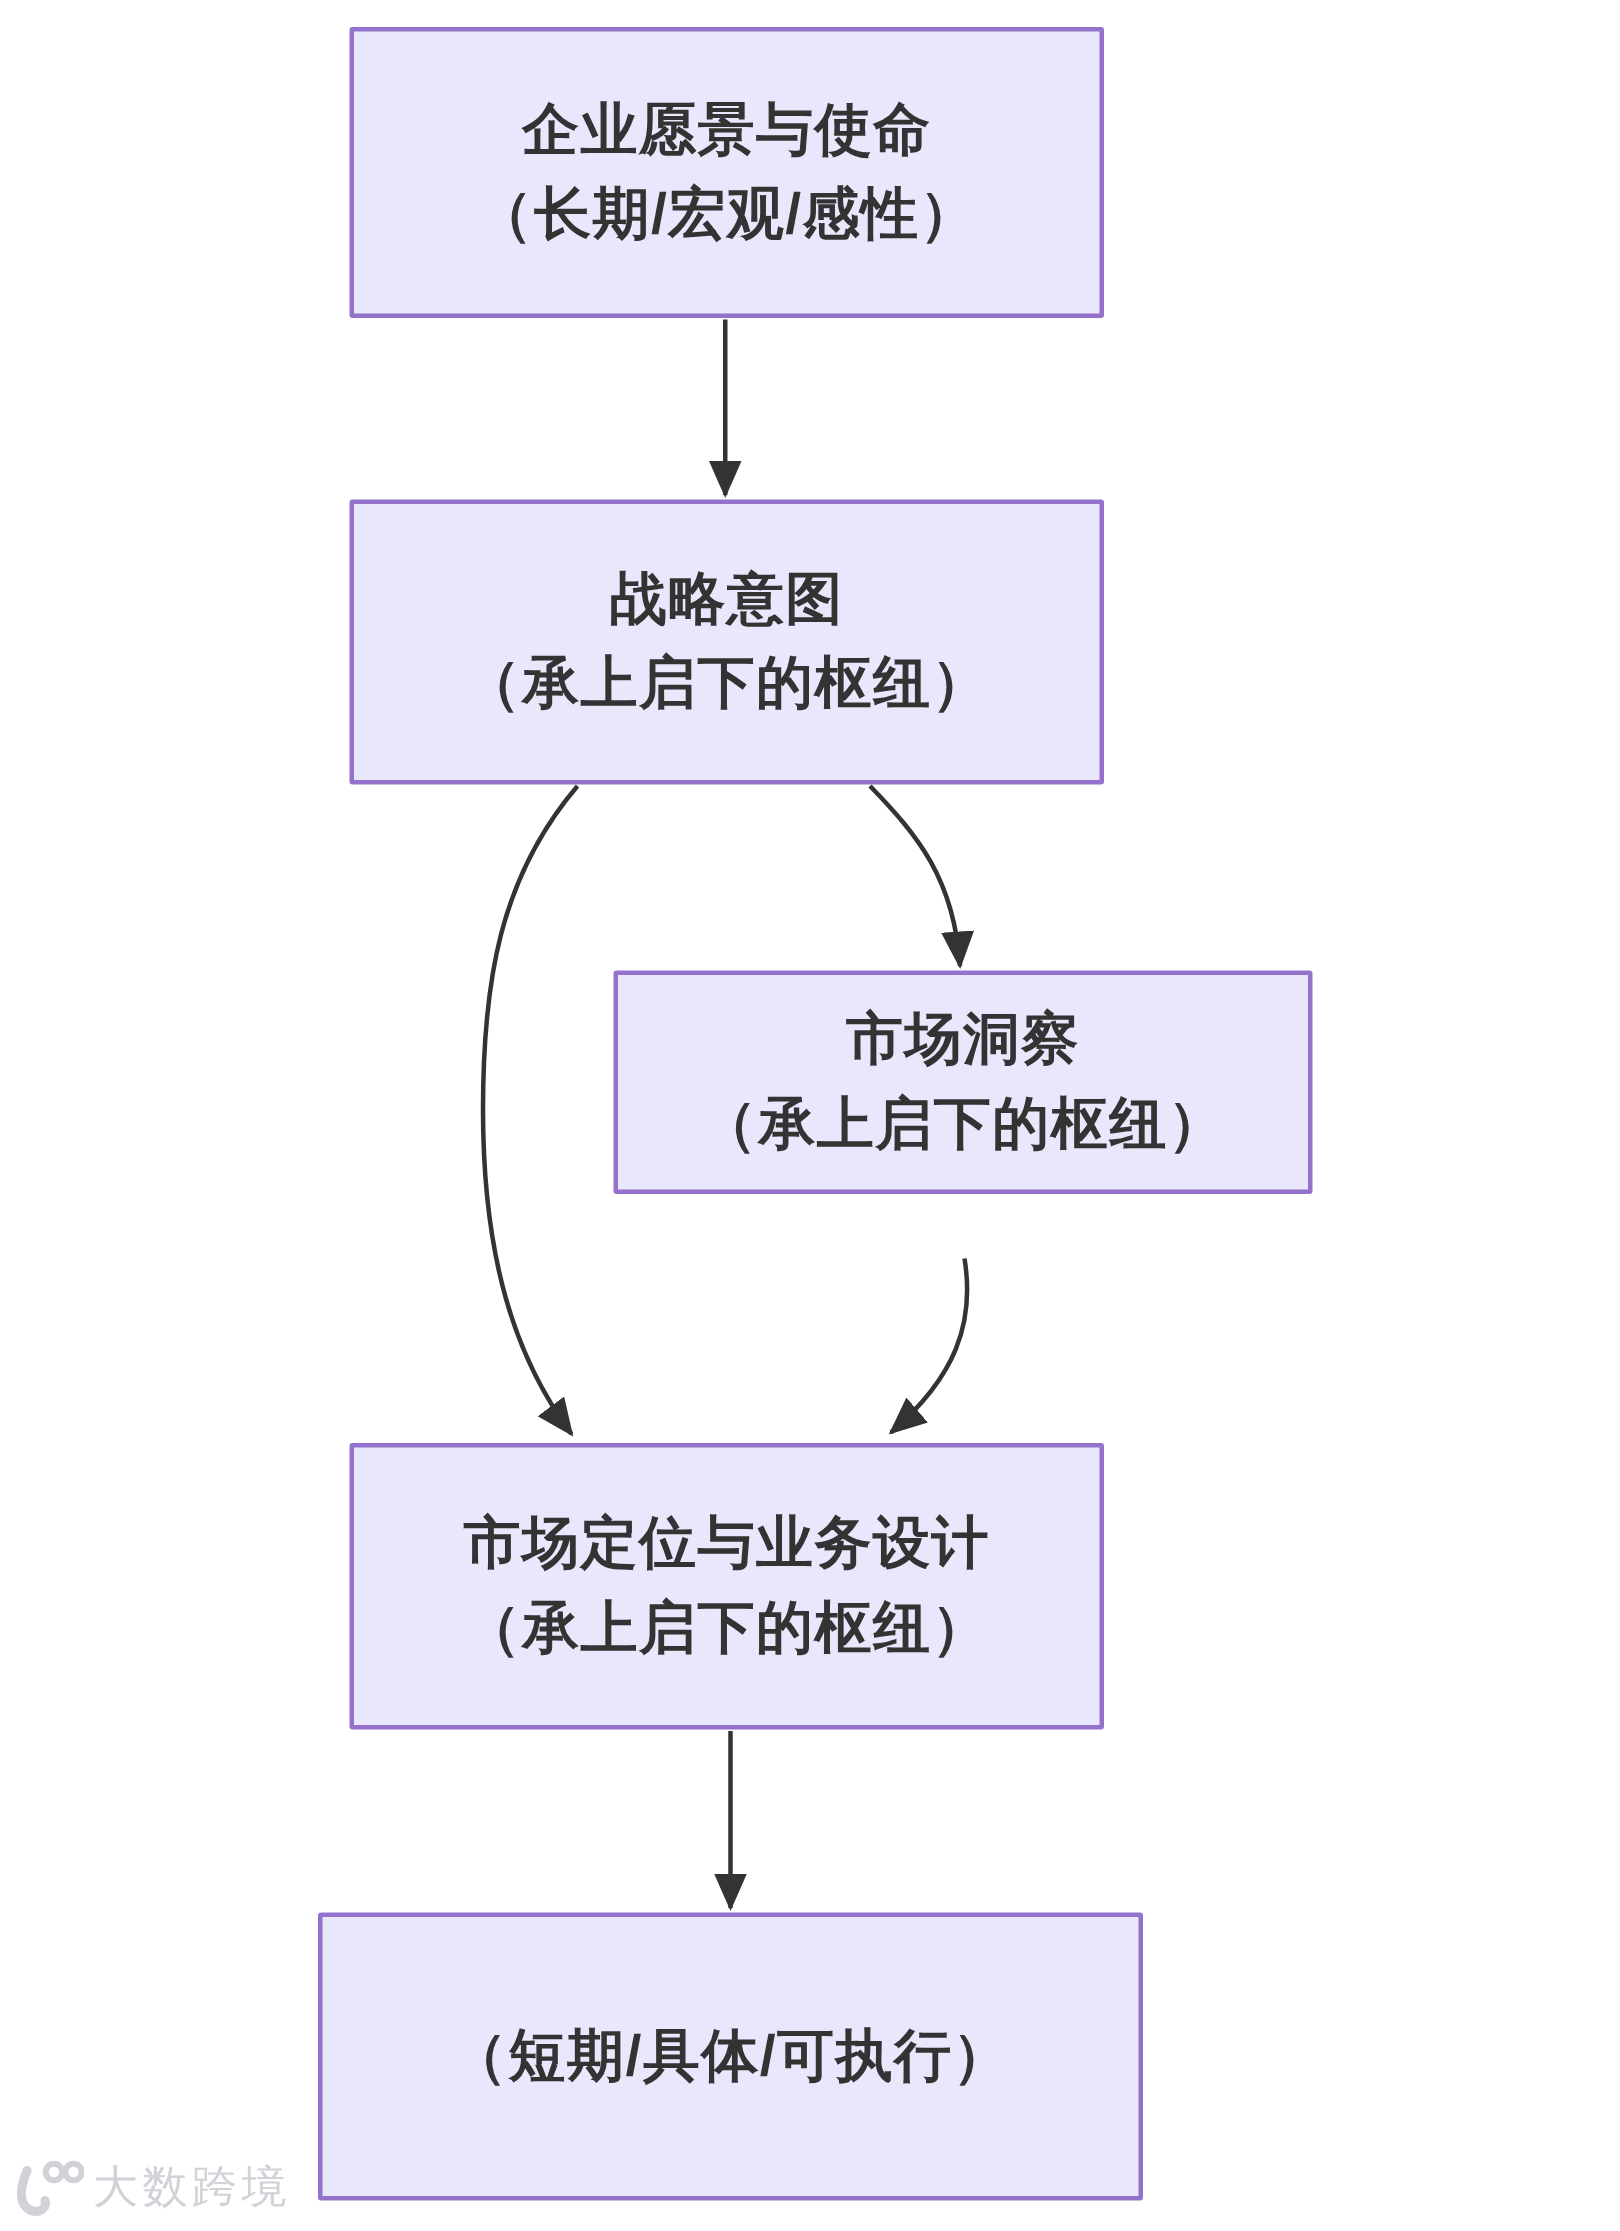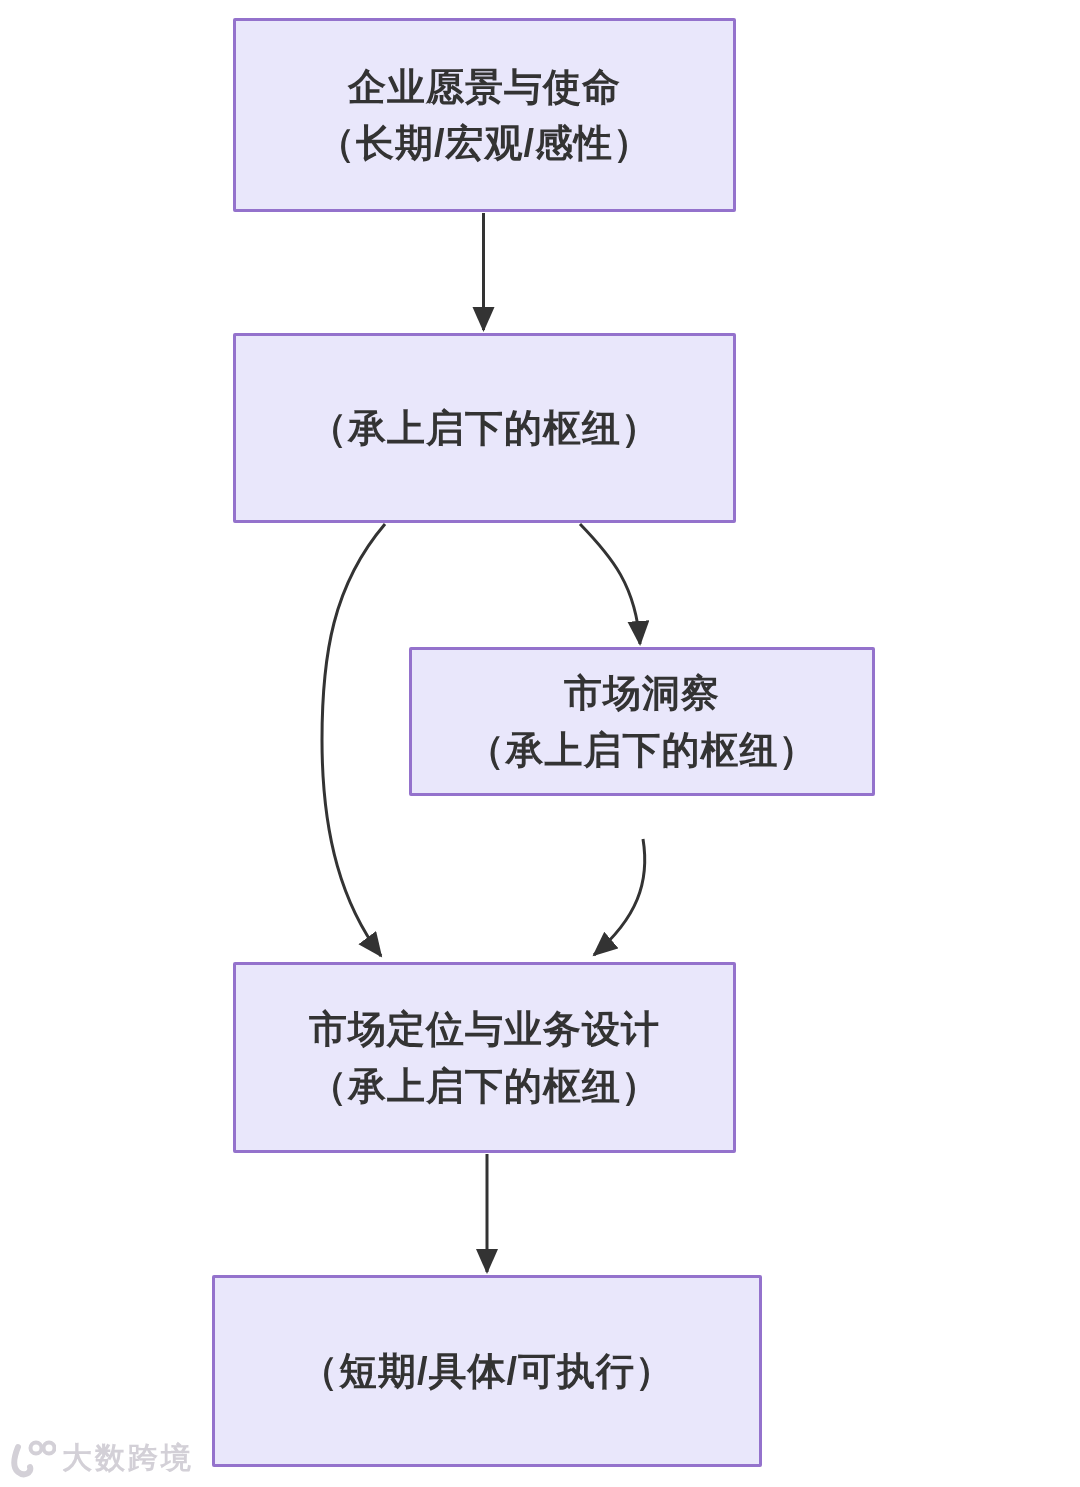--- a/index.html
+++ b/index.html
@@ -57,21 +57,21 @@
   .watermark {
     position: absolute;
     left: 8px;
     top: 1438px;
     z-index: 3;
     display: flex;
     align-items: center;
     gap: 6px;
     color: #d3d0d7;
     font-size: 30px;
-    font-weight: bold;
+    font-weight: normal;
     letter-spacing: 3px;
     text-shadow: 0 1px 0 #ffffff, 0 -1px 0 #ffffff, 1px 0 0 #ffffff;
     user-select: none;
   }
   .wm-logo { display: block; }
 </style>
 </head>
 <body>
 
 <div class="stage">
@@ -88,20 +88,21 @@
     <path class="edge" d="M 643 839 C 650 882, 637 918, 594 955" marker-end="url(#arrowhead)"></path>
     <path class="edge" d="M 487 1154 L 487 1272" marker-end="url(#arrowhead)"></path>
   </svg>
 
   <div class="node node-vision">
     <div>企业愿景与使命</div>
     <div>（长期/宏观/感性）</div>
   </div>
 
   <div class="node node-intent">
+    <div>战略意图</div>
     <div>（承上启下的枢纽）</div>
   </div>
 
   <div class="node node-insight">
     <div>市场洞察</div>
     <div>（承上启下的枢纽）</div>
   </div>
 
   <div class="node node-design">
     <div>市场定位与业务设计</div>

